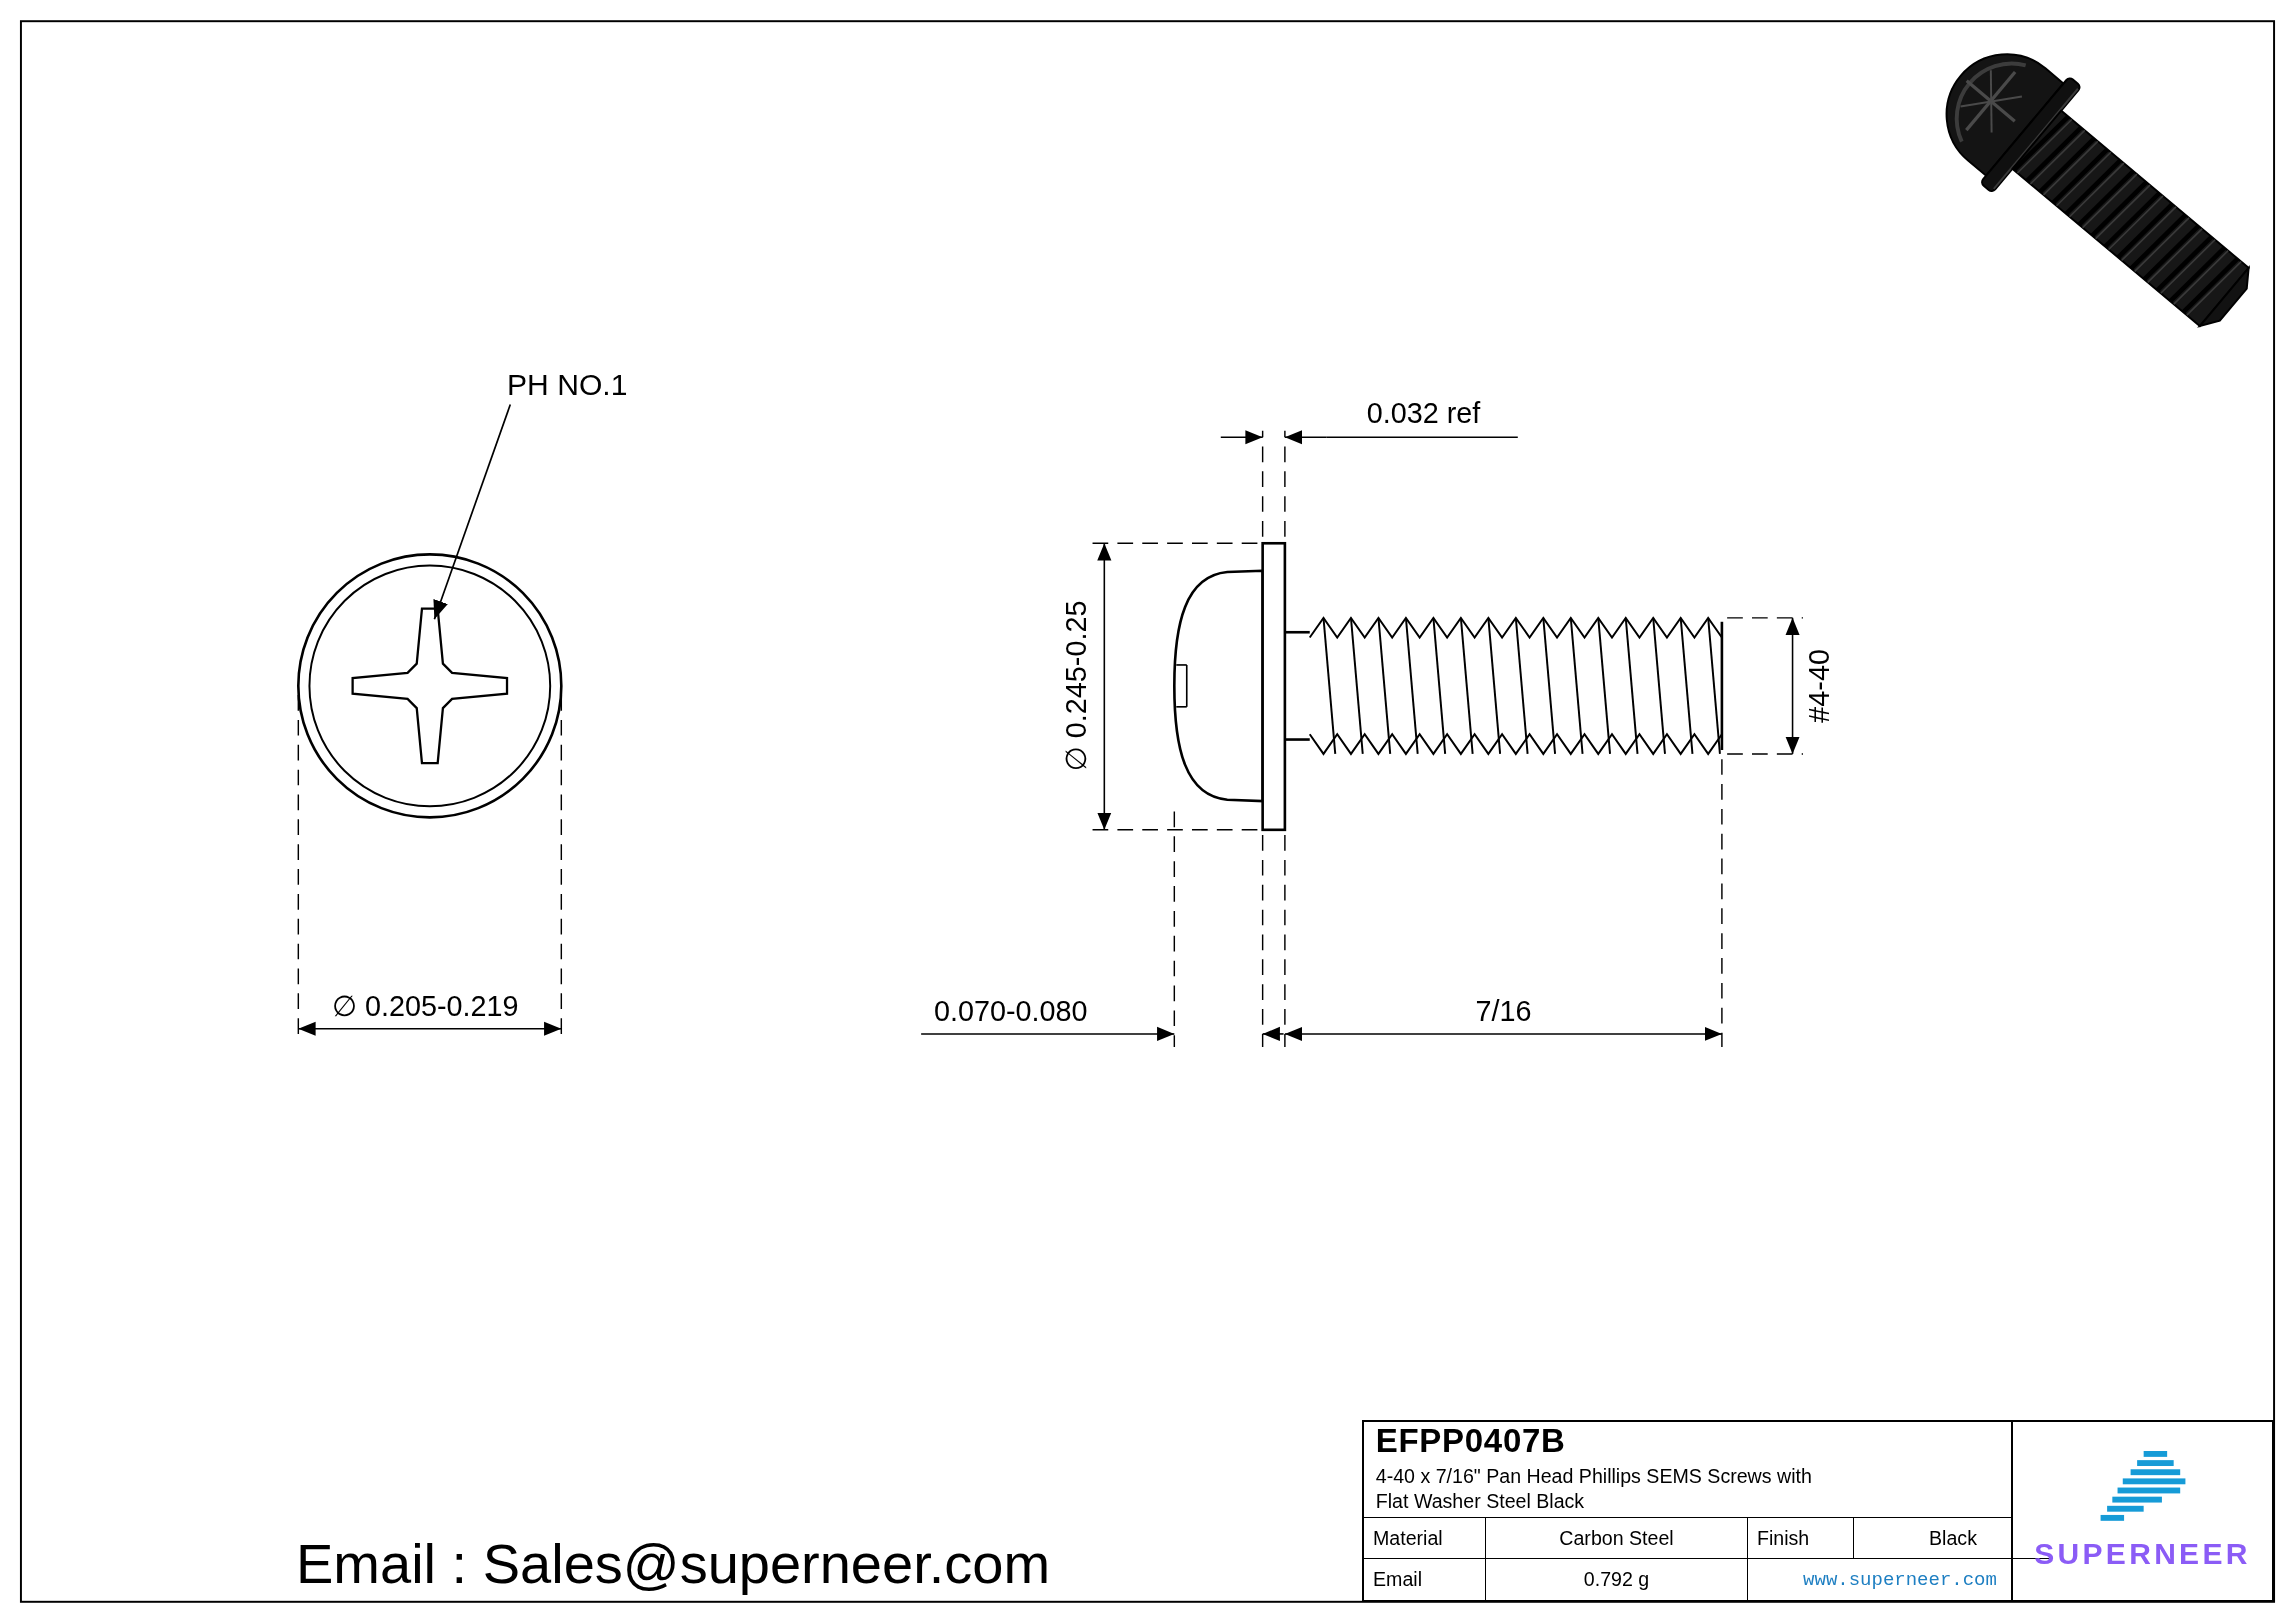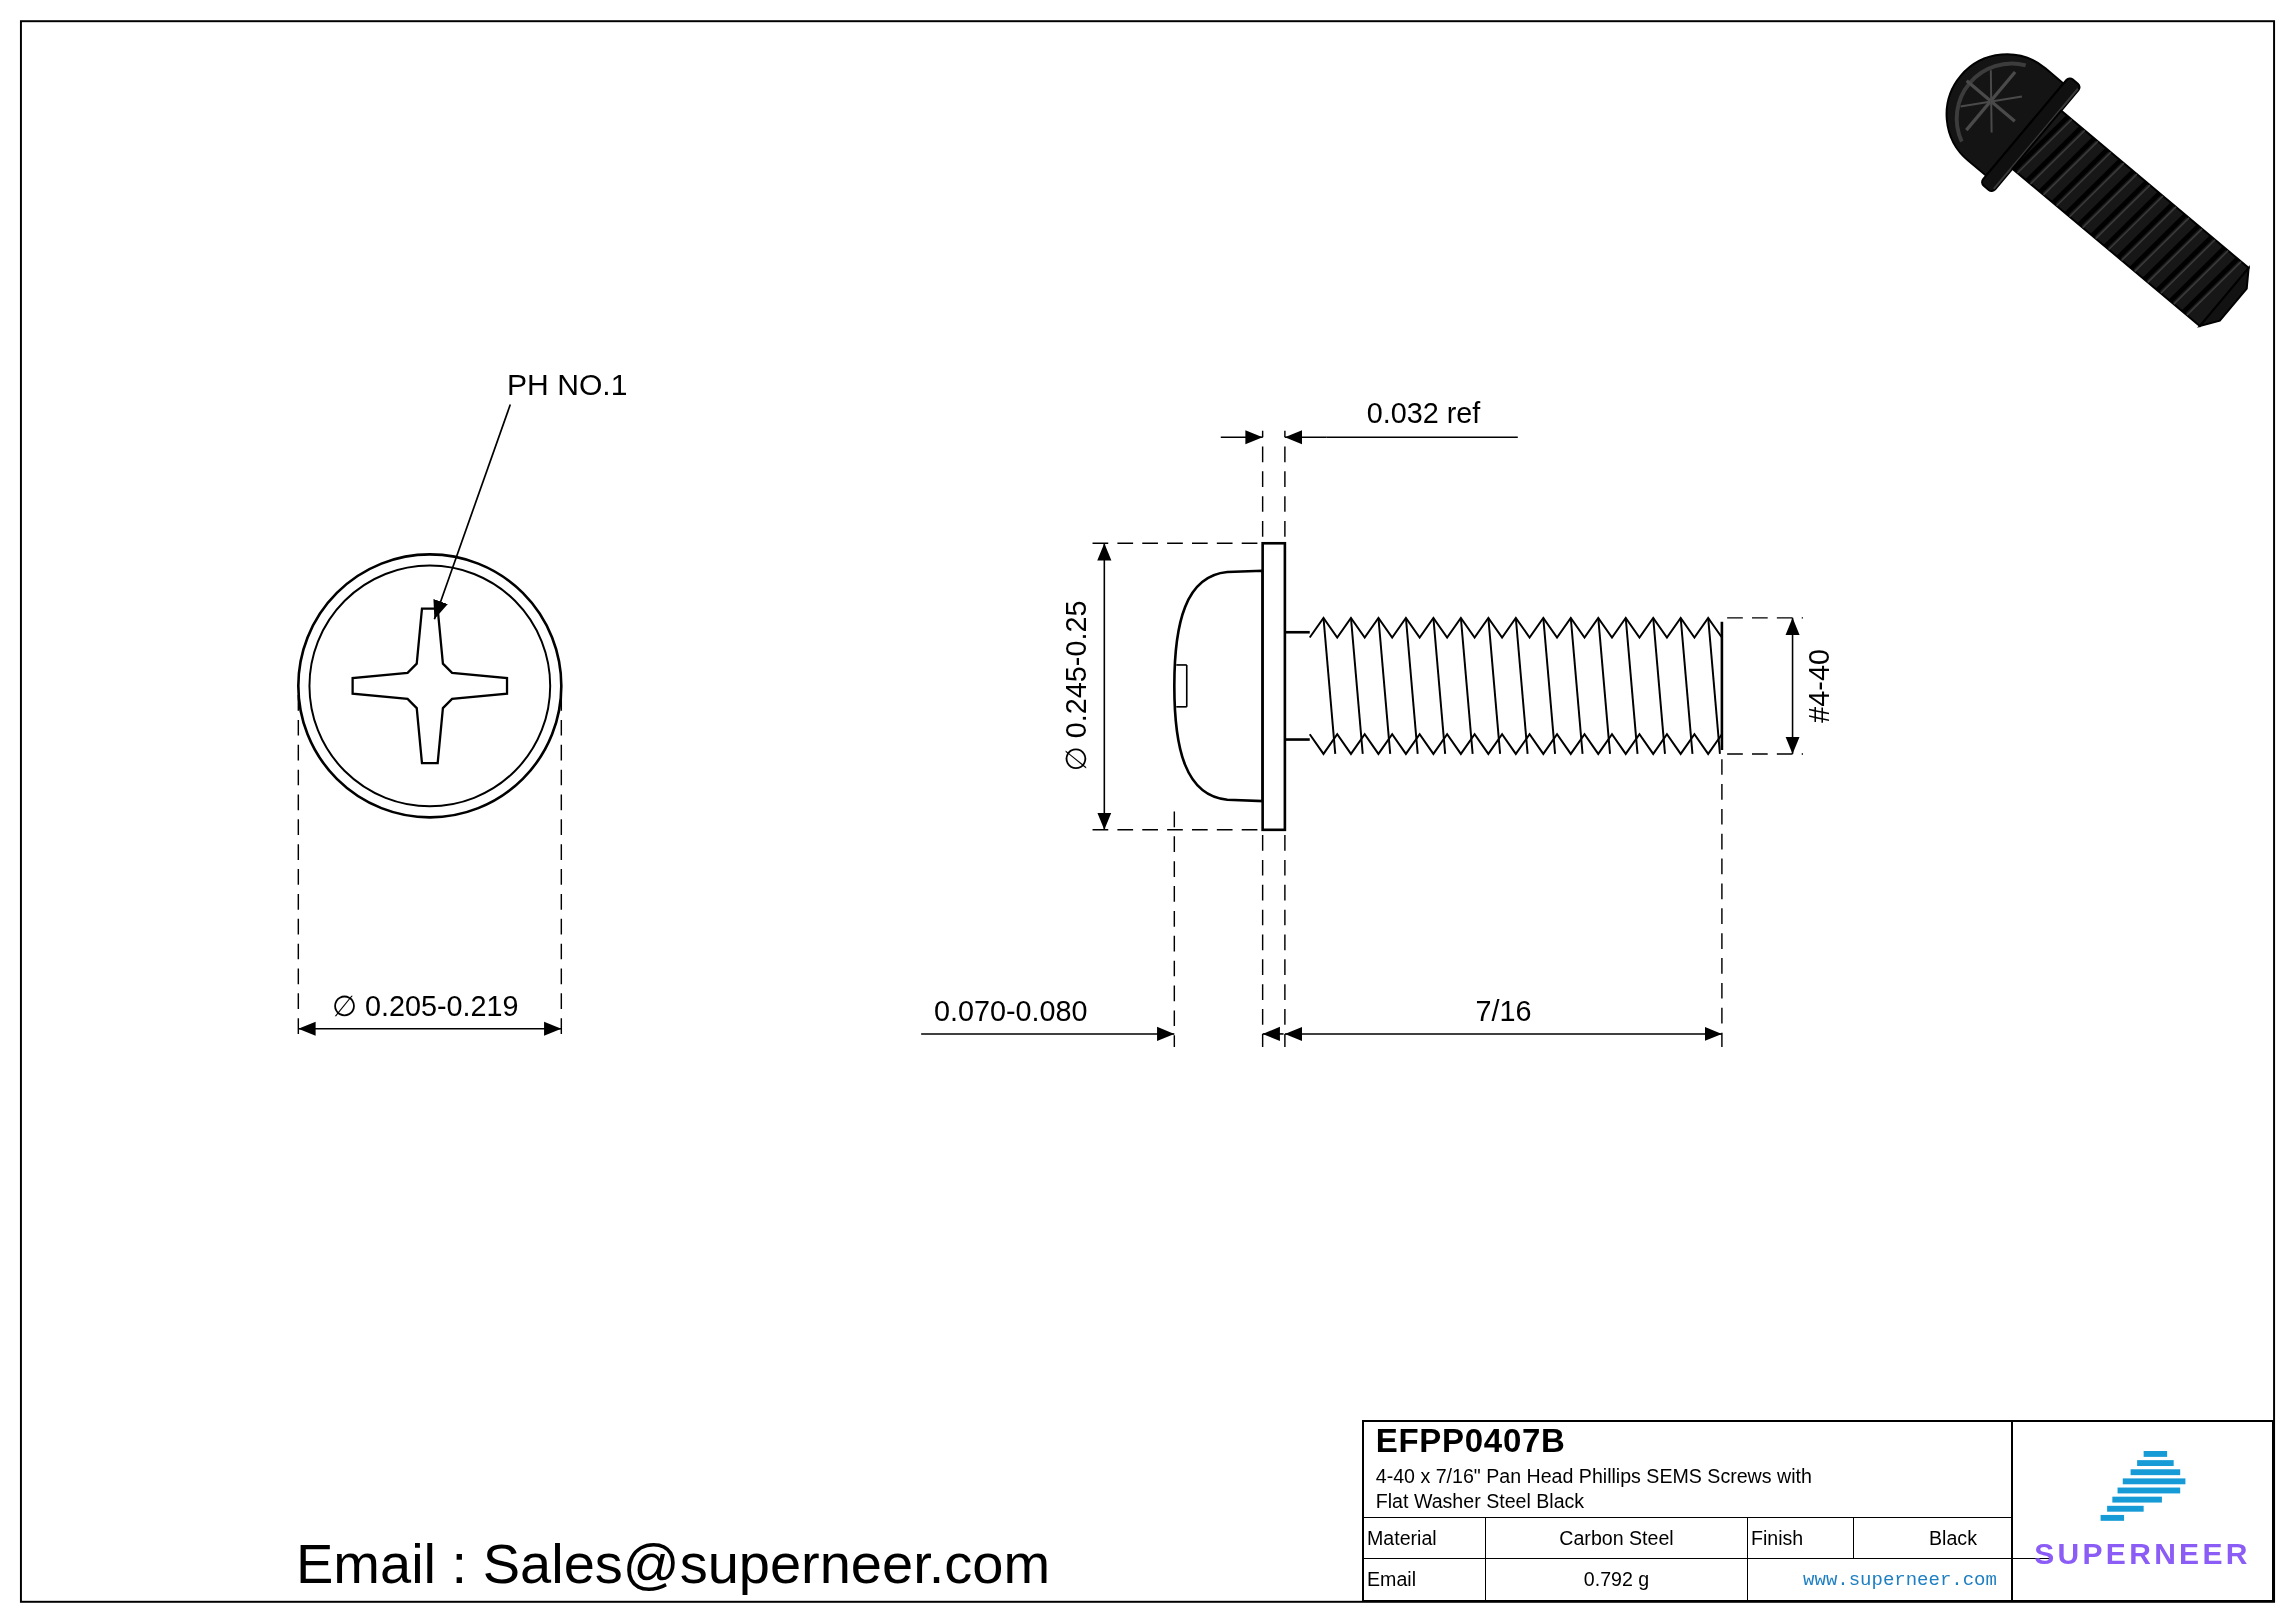--- a/index.html
+++ b/index.html
@@ -11,21 +11,21 @@
   
   #title-block{
     position:absolute;left:1362px;top:1420px;width:912px;height:182px;
     border:2px solid #000;box-sizing:border-box;display:flex;background:#fff;
   }
   #tb-info{width:647px;display:flex;flex-direction:column;box-sizing:border-box;justify-content:space-between;}
   #tb-part-row{height:41px;display:flex;align-items:center;padding-left:11.8px;
     font-size:33px;font-weight:bold;letter-spacing:0.7px;}
   #tb-desc-row{height:59px;padding-left:11.8px;font-size:19.6px;line-height:25px;display:flex;flex-direction:column;justify-content:center;}
   #tb-grid{flex:1;display:grid;grid-template-columns:122px 262px 106px 198px;grid-template-rows:41px 41px;border-top:1.3px solid #000;box-sizing:border-box;}
-  .tb-cell{border-right:1.3px solid #000;border-bottom:1.3px solid #000;display:flex;align-items:center;font-size:19.6px;padding:0 3px;box-sizing:border-box;}
+  .tb-cell{border-right:1.3px solid #000;border-bottom:1.3px solid #000;display:flex;align-items:center;font-size:19.6px;padding:0 9px;box-sizing:border-box;}
   .tb-cell.last{border-right:none;}
   .tb-cell.bottom{border-bottom:none;}
   .tb-value{justify-content:center;}
   #tb-website{color:#1e7fc2;justify-content:center;font-size:19px;cursor:pointer;font-family:Liberation Mono, monospace;}
   #tb-logo{flex:1;border-left:2px solid #000;display:flex;flex-direction:column;align-items:center;justify-content:center;gap:9.2px;}
   #tb-brand{color:#8b5cf6;font-size:30px;font-weight:bold;letter-spacing:3.3px;}
   
   #email-line{position:absolute;left:296px;top:1531px;font-size:56px;}
 </style>
 </head>

